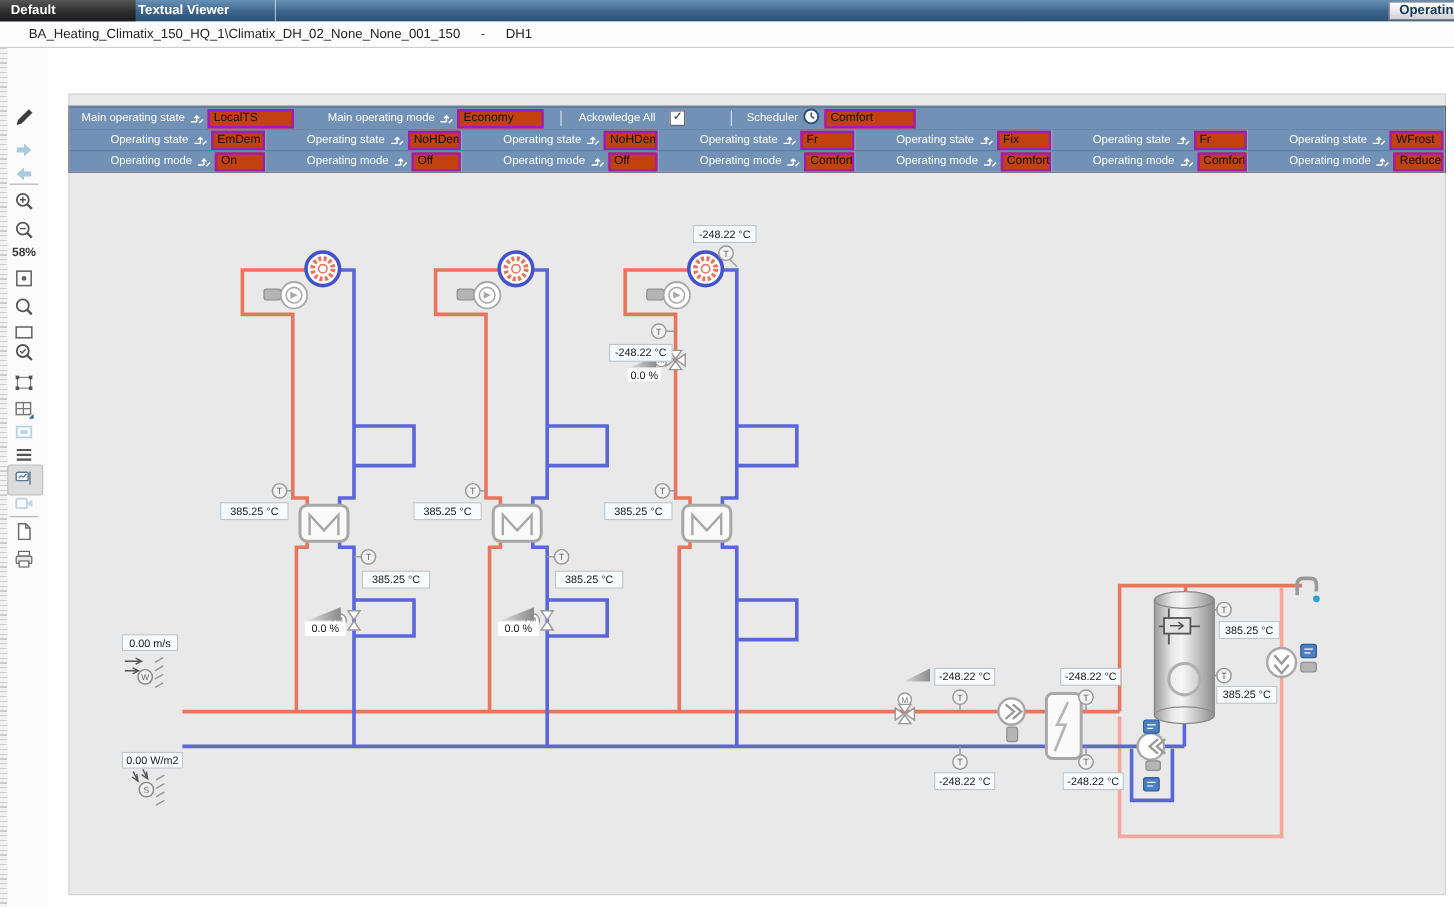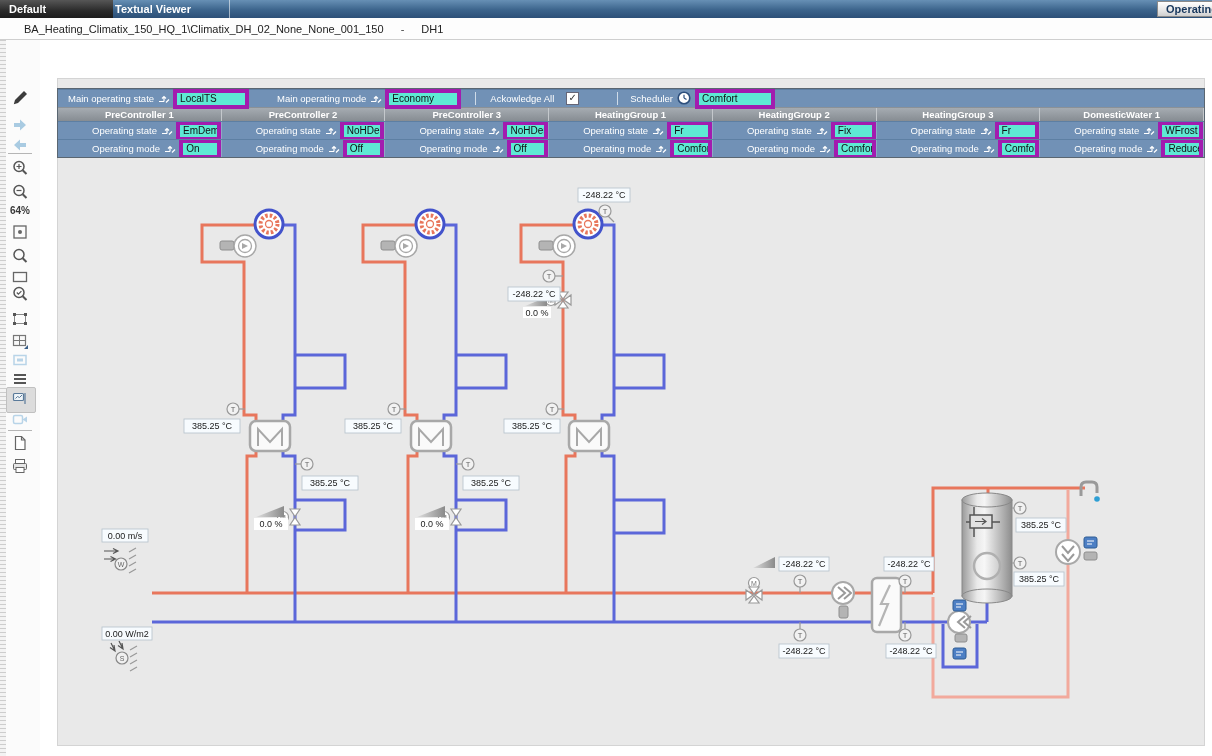--- a/index.html
+++ b/index.html
@@ -41,21 +41,21 @@
 
   
   .app-panel{position:absolute;left:57px;top:88px;width:1148px;box-sizing:border-box;
              border:1px solid #5a6671;font-size:10px;}
   .panel-title{height:12px;line-height:12px;padding-left:4px;color:#fff;font-size:9px;font-weight:bold;
                background:linear-gradient(180deg,#6d7988 0%,#4b5662 100%);}
   .prow{position:relative;height:17px;background:#7191b6;border-top:1px solid #5d7fa3;
         display:flex;align-items:center;color:#fff;}
   .mainrow{height:17px;}
   .mainrow .lbl{font-size:9.5px;}
-  .field{background:#5eead4;border:4px solid #a21caf;color:#111;font-size:10px;height:12px;
+  .field{background:#c2410c;border:2px solid #a21caf;color:#111;font-size:10px;height:12px;
          line-height:12px;padding:0 3px;box-sizing:content-box;overflow:hidden;white-space:nowrap;}
   .ovr{display:inline-block;width:13px;height:11px;margin:0 3px;}
   .vsep{width:1px;height:13px;background:#cfdbe8;margin:0 8px;}
   .checkbox{width:11px;height:11px;background:#fff;border:1px solid #667;line-height:10px;
             text-align:center;font-size:10px;color:#333;margin-left:12px;}
   .clock{display:inline-block;margin:0 4px;}
   .ghdr{height:13px;background:linear-gradient(180deg,#a6acb2 0%,#868c92 100%);
         display:flex;border-top:1px solid #8b9197;}
   .ghdr div{flex:1;text-align:center;font-size:9.5px;font-weight:bold;color:#fff;line-height:13px;
             border-right:1px solid #c4c8cc;overflow:hidden;white-space:nowrap;}
@@ -122,21 +122,21 @@
         <path d="M5.5,7.5 h5 M8,5 v5" stroke="#555" stroke-width="1.2"></path>
       </svg>
     </div>
   <div class="tb" style="top:143px" data-interactable="true">
     <svg width="18" height="18">
         <circle cx="8" cy="7.5" r="5" fill="none" stroke="#555" stroke-width="1.5"></circle>
         <line x1="11.7" y1="11.2" x2="15.5" y2="15" stroke="#555" stroke-width="2"></line>
         <path d="M5.5,7.5 h5" stroke="#555" stroke-width="1.2"></path>
       </svg>
     </div>
-  <div class="zoomlvl" style="top:165px" data-interactable="false">64%</div>
+  <div class="zoomlvl" style="top:165px" data-interactable="false">58%</div>
   <div class="tb" style="top:183px" data-interactable="true">
     <svg width="18" height="18">
         <rect x="3" y="3" width="12" height="12" fill="none" stroke="#666" stroke-width="1.3"></rect>
         <circle cx="9" cy="9" r="2" fill="#666"></circle>
       </svg>
     </div>
   <div class="tb" style="top:207px" data-interactable="true">
     <svg width="18" height="18">
         <circle cx="8" cy="7.5" r="5" fill="none" stroke="#555" stroke-width="1.5"></circle>
         <line x1="11.7" y1="11.2" x2="15.5" y2="15" stroke="#555" stroke-width="2"></line>
@@ -240,29 +240,20 @@
     <div class="vsep" style="margin-left:38px" data-interactable="false"></div>
     <span class="lbl" style="margin-left:4px" data-interactable="false">Scheduler</span>
     <span class="clock" data-interactable="true">
       <svg width="14" height="14">
           <circle cx="7" cy="7" r="5.8" fill="#fff" stroke="#2d4f7c" stroke-width="1.6"></circle>
           <path d="M7,7 V3.8 M7,7 L9.5,8.6" stroke="#2d4f7c" stroke-width="1.2" fill="none"></path>
         </svg></span>
     <div class="field" style="width:66px" data-interactable="true">Comfort</div>
   </div>
 
-  <div class="ghdr" data-interactable="false">
-    <div data-interactable="false">PreController 1</div>
-    <div data-interactable="false">PreController 2</div>
-    <div data-interactable="false">PreController 3</div>
-    <div data-interactable="false">HeatingGroup 1</div>
-    <div data-interactable="false">HeatingGroup 2</div>
-    <div data-interactable="false">HeatingGroup 3</div>
-    <div data-interactable="false">DomesticWater 1</div>
-  </div>
 
   <div class="grow" data-interactable="false">
     <div class="gcell" data-interactable="false">
       <span class="lbl" data-interactable="false">Operating state</span>
       <span class="ovr" data-interactable="true"><svg width="13" height="11">
             <path d="M2,8.5 h5 M7,8.5 v-5 M5,5.5 l2,-2 2,2" stroke="#fff" stroke-width="1.2" fill="none"></path>
             <path d="M9,9.5 l3,-3" stroke="#fff" stroke-width="1.2"></path>
           </svg></span>
       <div class="field" data-interactable="true">EmDem</div>
       </div>

